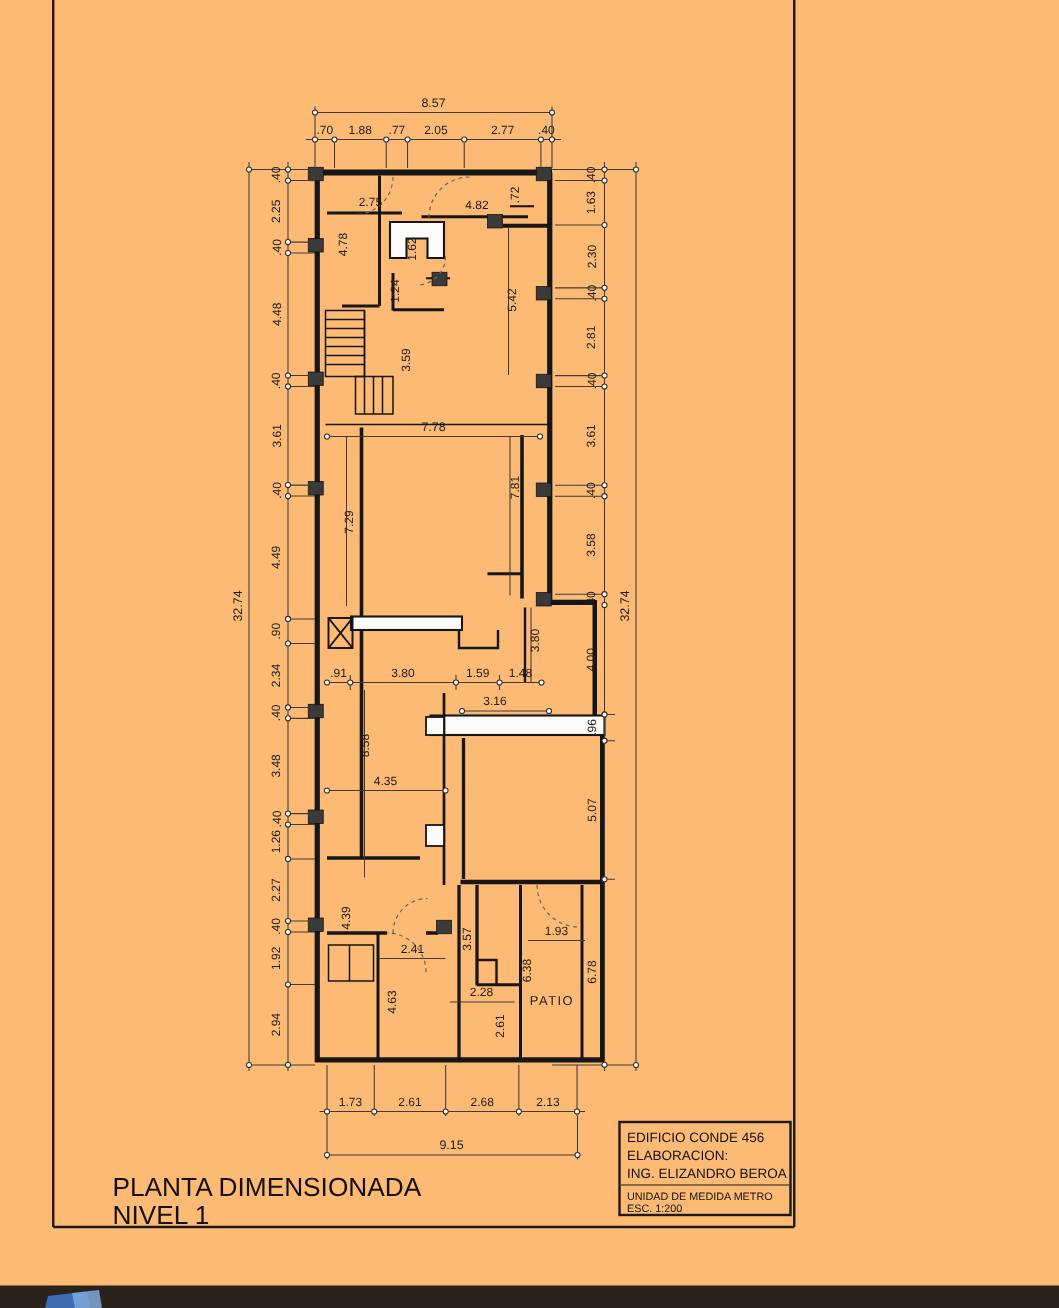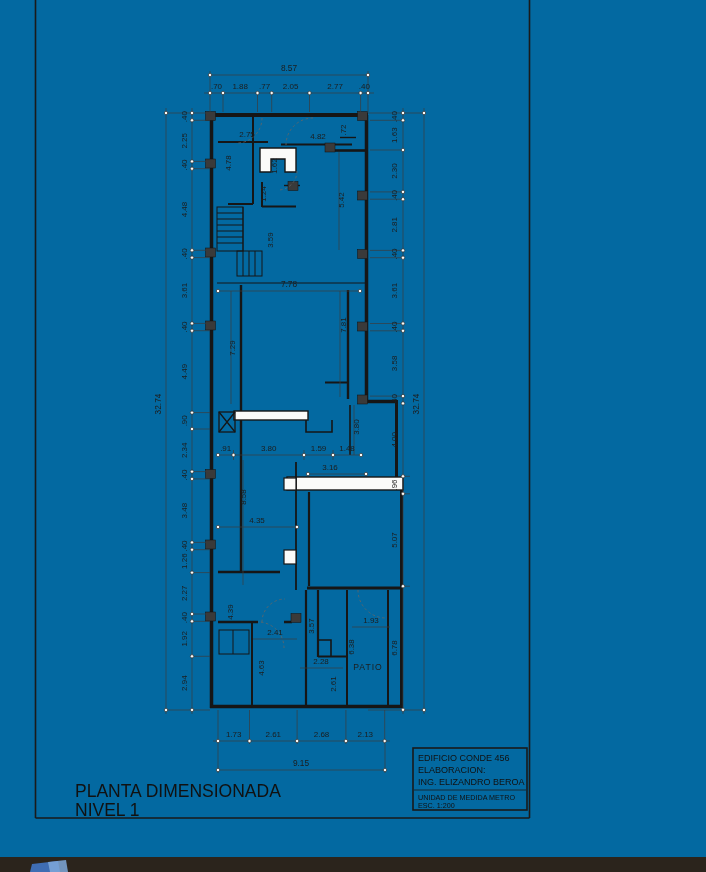--- a/index.html
+++ b/index.html
@@ -1,16 +1,16 @@
 <!DOCTYPE html>
 <html><head>
 <meta charset="utf-8">
 <style>
   html,body{margin:0;padding:0;background:#ffffff;}
-  .stage{position:relative;width:706px;height:872px;background:#0369a1;overflow:hidden;
+  .stage{position:relative;width:706px;height:872px;background:#fdba74;overflow:hidden;
          font-family:"Liberation Sans",sans-serif;}
   svg{position:absolute;left:0;top:0;}
   svg text{fill:#1d1d1d;font-family:"Liberation Sans",sans-serif;}
   .dim{font-size:8px;}
   .dimb{font-size:8.3px;}
   .big{font-size:17.5px;fill:#111;}
   .tb1{font-size:9px;fill:#111;}
   .tb2{font-size:7.2px;fill:#111;}
   .patio{font-size:8.6px;letter-spacing:1px;}
 </style>

